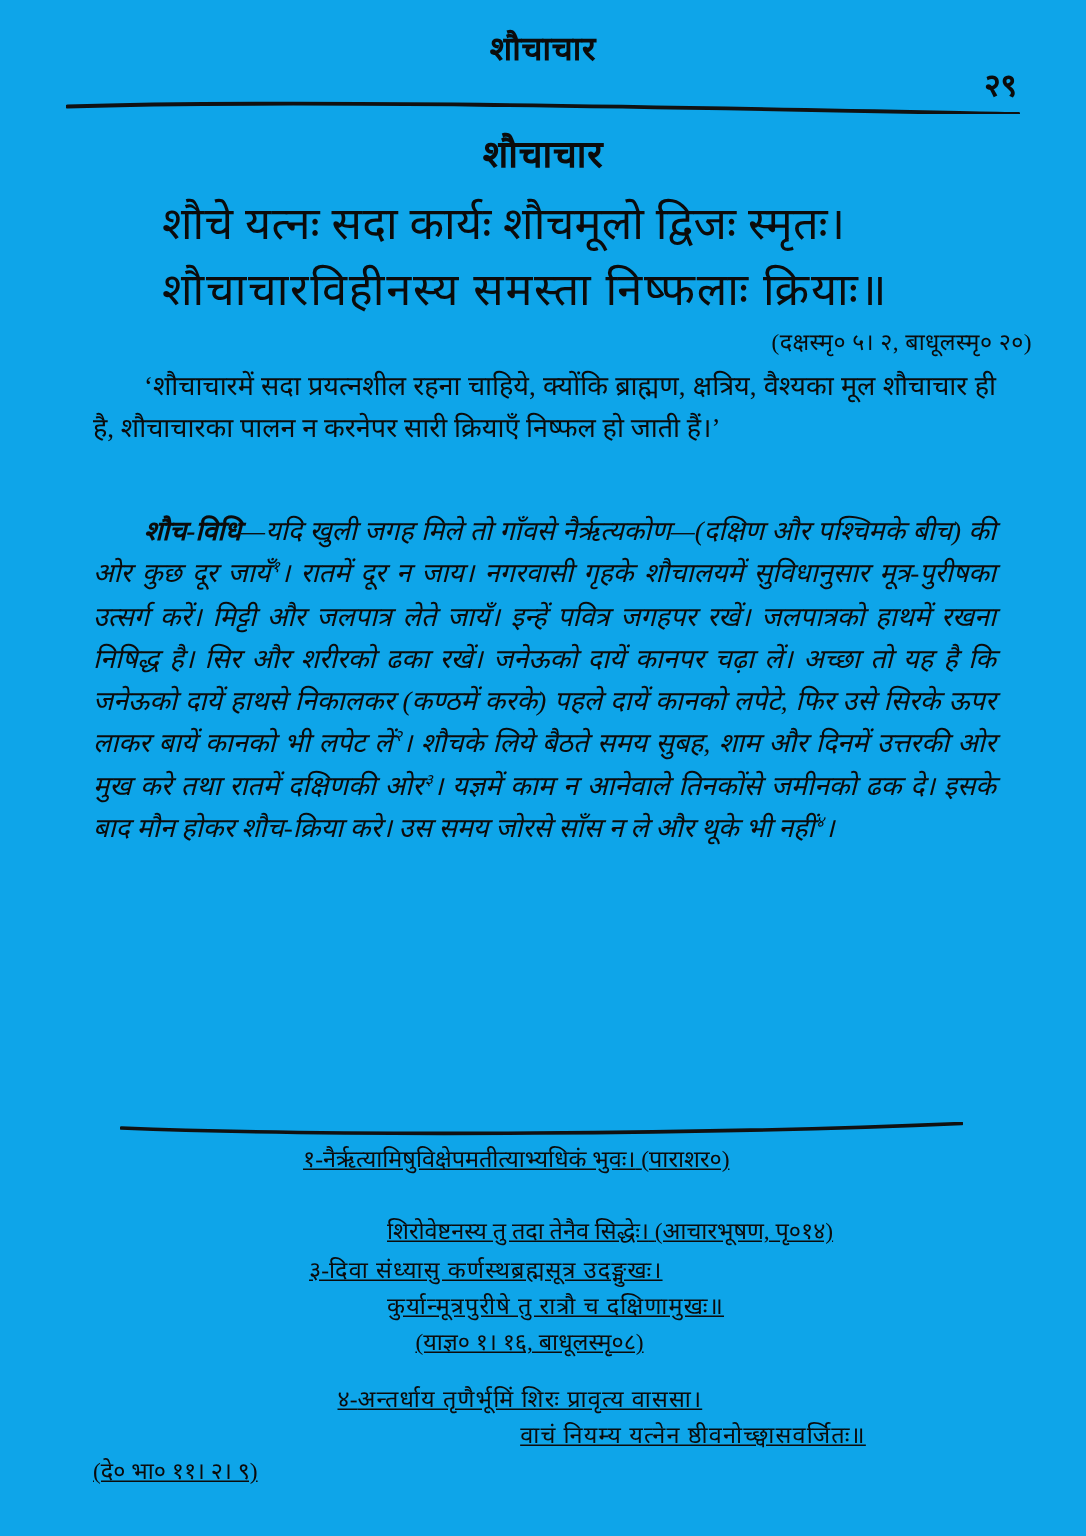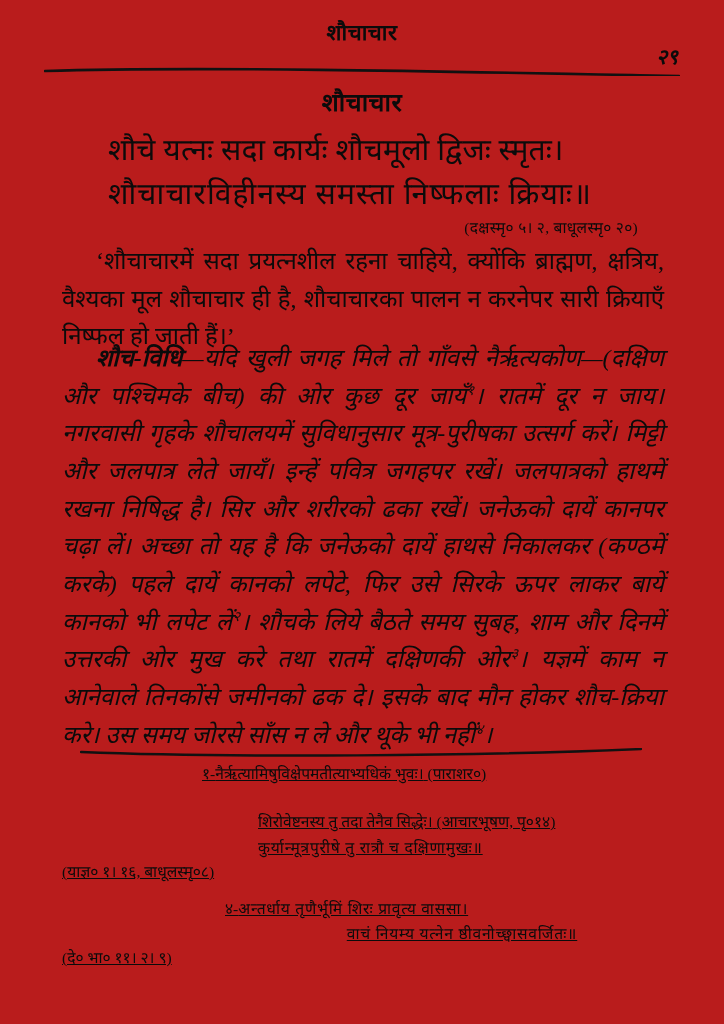--- a/index.html
+++ b/index.html
@@ -10,42 +10,41 @@
   }
   body {
     font-family: "Liberation Serif", "DejaVu Serif", serif;
     color: #0b0b0b;
   }
   #page {
     position: relative;
     width: 724px;
     height: 1024px;
     overflow: hidden;
-    background: #b91c1c;
+    background: #0ea5e9;
     box-sizing: border-box;
   }
 
   
   .running-head {
     position: absolute;
     top: 16px;
     left: 0;
     width: 724px;
     text-align: center;
     font-size: 22px;
     font-weight: bold;
     letter-spacing: 0.5px;
   }
   .folio {
     position: absolute;
     top: 42px;
     right: 46px;
     font-size: 21px;
     font-weight: bold;
-    font-style: italic;
   }
   .rule-top {
     position: absolute;
     top: 66px;
     left: 44px;
     width: 636px;
     height: 3px;
   }
   .rule-bottom {
     position: absolute;
@@ -80,33 +79,33 @@
     letter-spacing: 0.2px;
   }
   .verse .v-line { white-space: nowrap; }
   .verse .v-line:nth-child(2) { letter-spacing: 1.2px; }
 
   .verse-source {
     position: absolute;
     top: 216px;
     left: 0;
     width: 724px;
-    padding-right: 86px;
+    padding-right: 36px;
     box-sizing: border-box;
     text-align: right;
     font-size: 15.5px;
     letter-spacing: 0.3px;
   }
 
   
   .body-block {
     position: absolute;
     left: 62px;
     width: 602px;
-    font-size: 24px;
+    font-size: 18px;
     line-height: 1.57;
   }
   #para-quote { top: 243px; }
   #para-method { top: 340px; font-style: italic; }
 
   .para {
     margin: 0;
     text-align: justify;
     text-justify: inter-word;
     text-align-last: left;
@@ -133,21 +132,21 @@
   .fn-line { display: block; white-space: nowrap; }
   .fn-l1 { padding-left: 140px; }
   .fn-l2 { padding-left: 148px; }
   .fn-l3 { padding-left: 144px; }
   .fn-l4 { padding-left: 163px; }
   .fn-cont-2 { padding-left: 196px; margin-top: 24px; }
   .fn-cont-3 { padding-left: 196px; }
   .fn-cont-4 { padding-left: 196px; text-align: center; }
   .fn-src-right {
     display: block;
-    text-align: left;
+    text-align: center;
     padding-right: 22px;
   }
   .fn-src-right-2 {
     display: block;
     padding-right: 14px;
   }
   .fn-gap { height: 12px; }
   .sp-wide { letter-spacing: 0.8px; }
 </style>
 </head>
@@ -191,20 +190,21 @@
 
     <div class="fn-item">
       <span class="fn-line fn-l1"><span>१-</span><span>नैर्ऋत्यामिषुविक्षेपमतीत्याभ्यधिकं भुवः।</span> <span>(पाराशर०)</span></span>
     </div>
 
     <div class="fn-item">
       <span class="fn-line fn-cont-2"><span>शिरोवेष्टनस्य तु तदा तेनैव सिद्धेः।</span> <span>(आचारभूषण, पृ०१४)</span></span>
     </div>
 
     <div class="fn-item">
+      <span class="fn-line fn-l3"><span>३-</span><span class="sp-wide">दिवा संध्यासु कर्णस्थब्रह्मसूत्र उदङ्मुखः।</span></span>
       <span class="fn-line fn-cont-3"><span class="sp-wide">कुर्यान्मूत्रपुरीषे तु रात्रौ च दक्षिणामुखः॥</span></span>
       <span class="fn-src-right">(याज्ञ० १। १६, बाधूलस्मृ०८)</span>
     </div>
 
     <div class="fn-gap"></div>
 
     <div class="fn-item">
       <span class="fn-line fn-l4"><span>४-</span><span class="sp-wide">अन्तर्धाय तृणैर्भूमिं शिरः प्रावृत्य वाससा।</span></span>
       <span class="fn-line fn-cont-4"><span class="sp-wide">वाचं नियम्य यत्नेन ष्ठीवनोच्छ्वासवर्जितः॥</span></span>
       <span class="fn-src-right-2">(दे० भा० ११। २। ९)</span>

